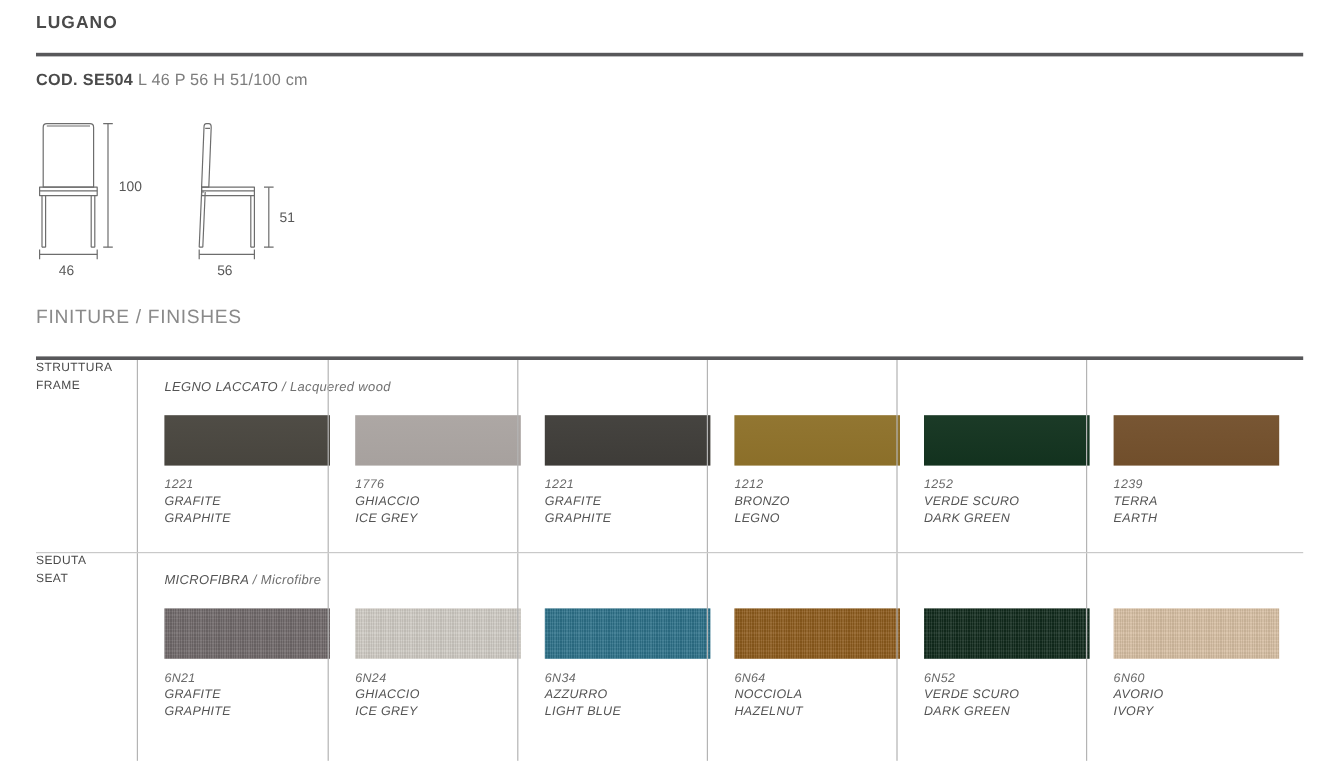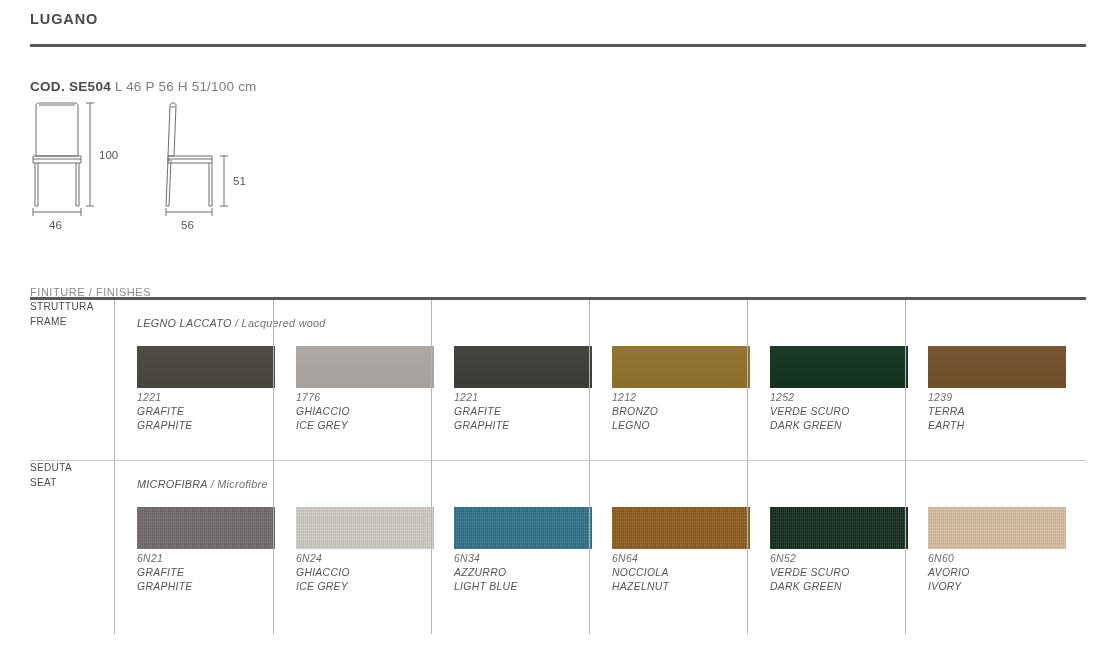--- a/index.html
+++ b/index.html
@@ -14,32 +14,32 @@
 
   
   .title{
     position:absolute;left:30px;top:11px;
     font-size:14.5px;font-weight:bold;letter-spacing:.9px;color:#4a4a4a;
   }
   .rule-top{
     position:absolute;left:30px;top:44px;width:1056px;height:3px;background:#58585a;
   }
   .codeline{
-    position:absolute;left:30px;top:59px;font-size:13.5px;letter-spacing:.2px;white-space:nowrap;margin-top:20px;
+    position:absolute;left:30px;top:59px;font-size:13.5px;letter-spacing:.2px;white-space:nowrap;
   }
   .codeline .cod{font-weight:bold;color:#4a4a4a;letter-spacing:.3px;}
   .codeline .dims{color:#7d7d7d;font-weight:normal;}
 
   
   .drawings{position:absolute;left:28px;top:98px;width:300px;height:140px;}
 
   
   .fin-label{
-    position:absolute;left:30px;top:286px;
-    font-size:11px;letter-spacing:.55px;color:#8a8a8a;
+    position:absolute;left:30px;top:256px;
+    font-size:16px;letter-spacing:.55px;color:#8a8a8a;
   }
   .rule-fin{
     position:absolute;left:30px;top:297px;width:1056px;height:2.5px;background:#58585a;
   }
 
   table.finishes{
     position:absolute;left:30px;top:300px;width:1056px;
     border-collapse:collapse;table-layout:fixed;
   }
   table.finishes tr.row-frame > td{height:160px;}
@@ -77,21 +77,21 @@
     box-sizing:border-box;
   }
   .swcol.first{border-left:none;}
   .sw-inner{position:absolute;left:22px;top:46px;}
   .sw-chip{
     width:138px;height:42px;display:block;
     position:relative;overflow:hidden;
   }
   .sw-chip .tex{position:absolute;inset:0;}
   .sw-meta{
-    margin-top:3px;
+    margin-top:10px;
     font-size:10.4px;line-height:14px;letter-spacing:.3px;color:#5a5a5a;
   }
   .sw-meta .code{color:#6a6a6a;}
   .sw-meta .it{color:#545454;}
   .sw-meta .en{color:#545454;}
 </style>
 </head>
 <body>
 
 <div class="page">

